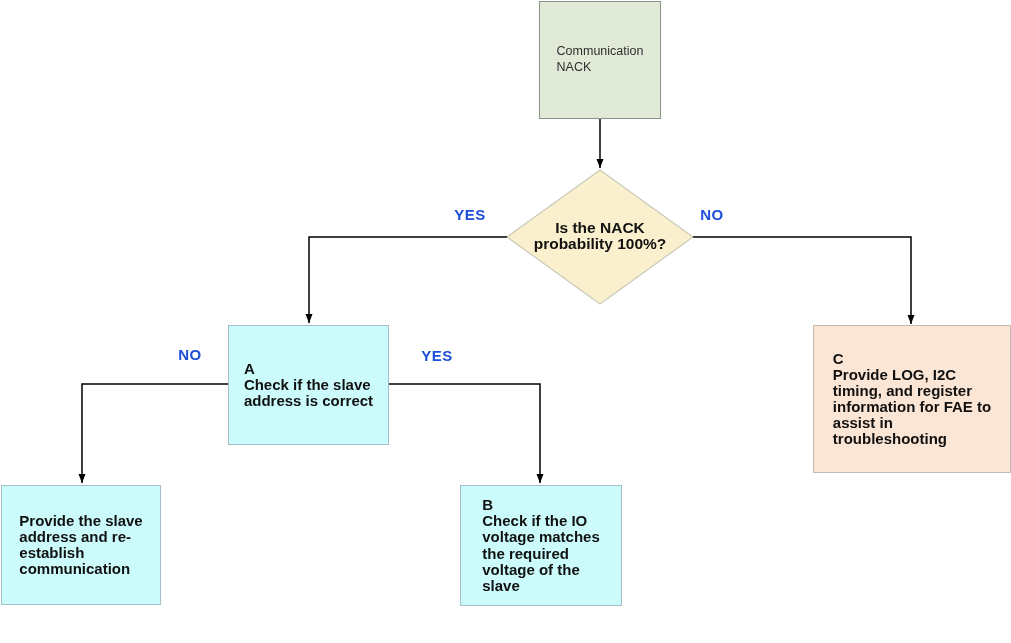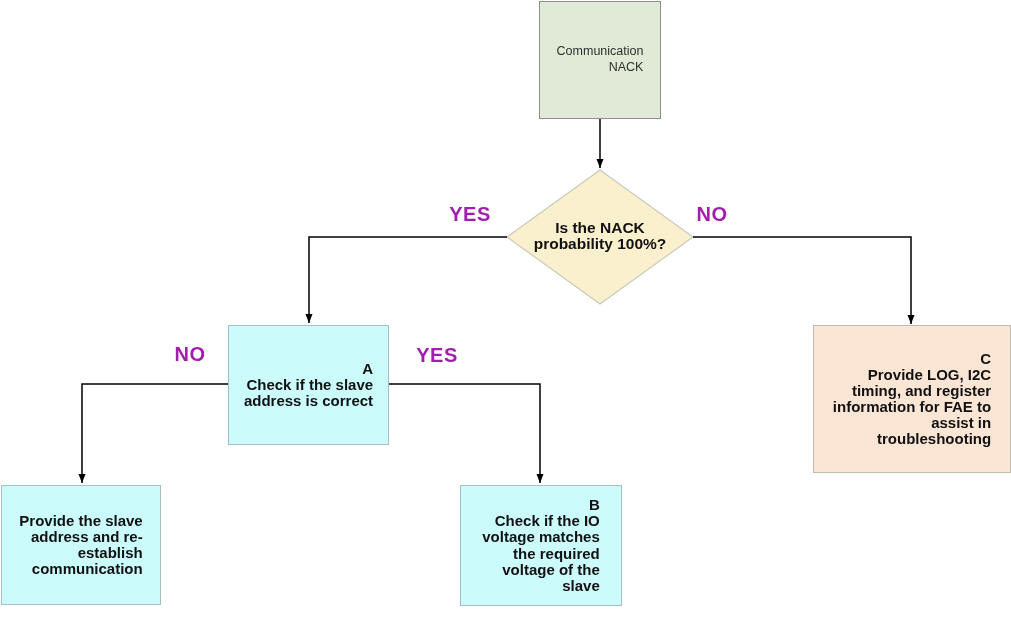--- a/index.html
+++ b/index.html
@@ -31,21 +31,21 @@
     stroke: #c9c9b9;
     stroke-width: 1.2;
   }
   .node {
     position: absolute;
     box-sizing: border-box;
     border: 1.4px solid #a6a6a6;
     display: flex;
     align-items: center;
     justify-content: center;
-    text-align: right;
+    text-align: left;
   }
   .node .label {
     white-space: pre-line;
     font-weight: bold;
     font-size: 15px;
     line-height: 1.07;
     color: #111111;
     padding: 2px;
   }
   .node.start .label {
@@ -63,22 +63,22 @@
     font-weight: bold;
     font-size: 15.5px;
     line-height: 1.05;
     color: #111111;
     white-space: pre-line;
   }
   .edge-label {
     position: absolute;
     transform: translate(-50%, -50%);
     font-weight: bold;
-    font-size: 20px;
-    color: #a21caf;
+    font-size: 15px;
+    color: #1d4ed8;
     letter-spacing: 0.5px;
   }
 </style>
 </head>
 <body>
 
 <div id="canvas">
 
   <svg id="wires">
     <defs>

